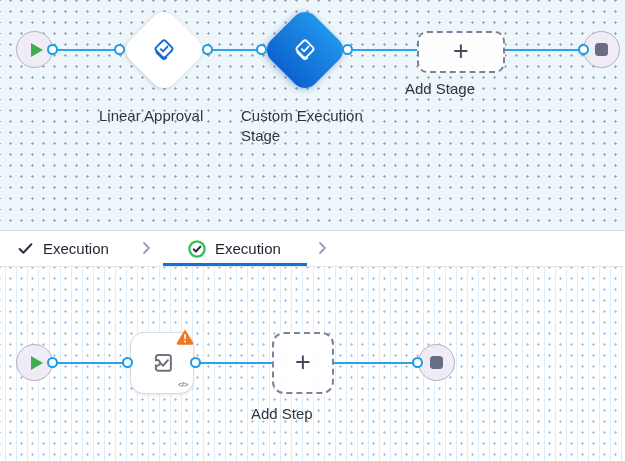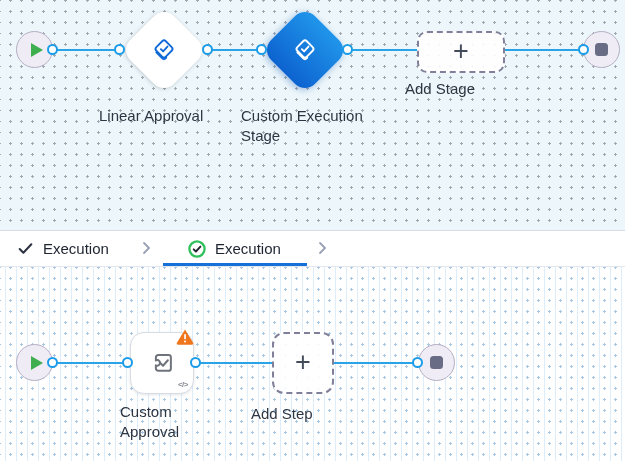--- a/index.html
+++ b/index.html
@@ -174,15 +174,14 @@
 
   <div class="terminal" style="left:418px;top:77px">
     <div class="stop-sq"></div>
   </div>
 
   <div class="port" style="left:47px;top:90px"></div>
   <div class="port" style="left:122px;top:90px"></div>
   <div class="port" style="left:190px;top:90px"></div>
   <div class="port" style="left:412px;top:90px"></div>
 
-  <div class="node-label" style="left:160px;top:135px;width:80px">Custom Approval</div>
   <div class="node-label" style="left:306px;top:137px;width:110px">Add Step</div>
 </div>
 
 </body></html>

